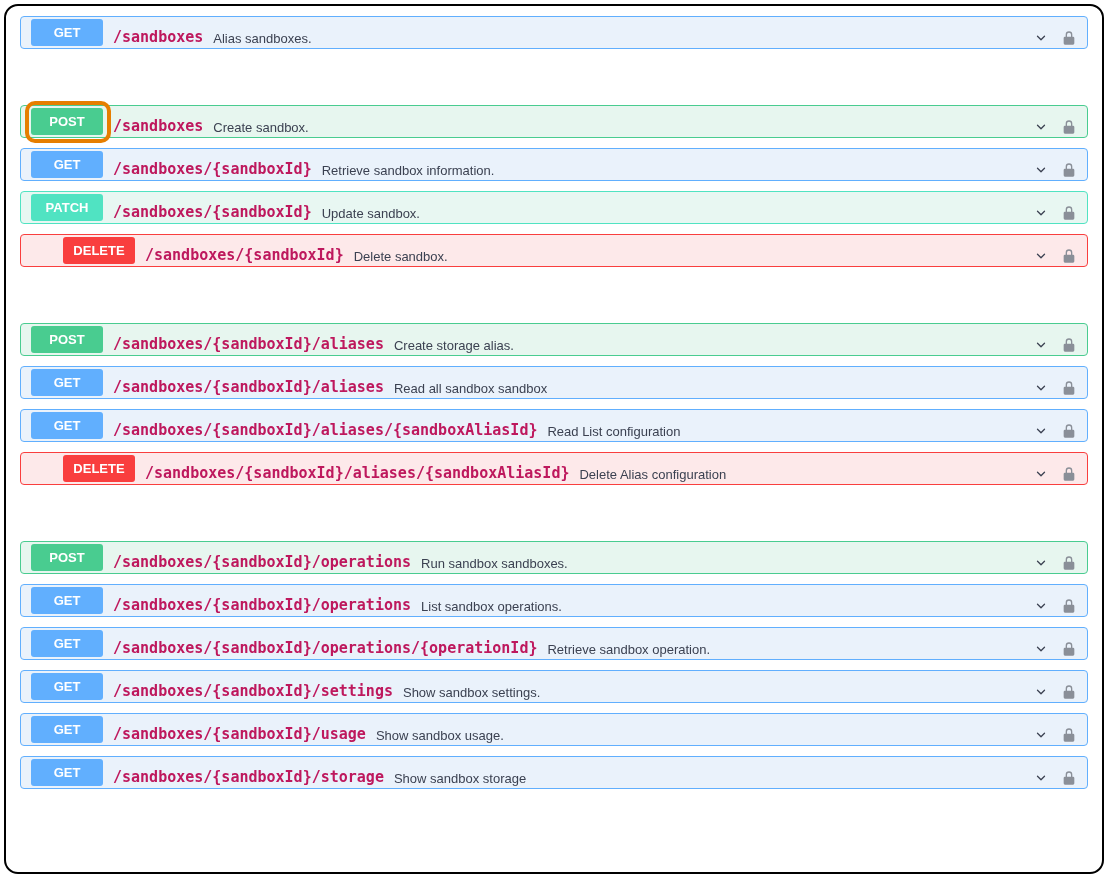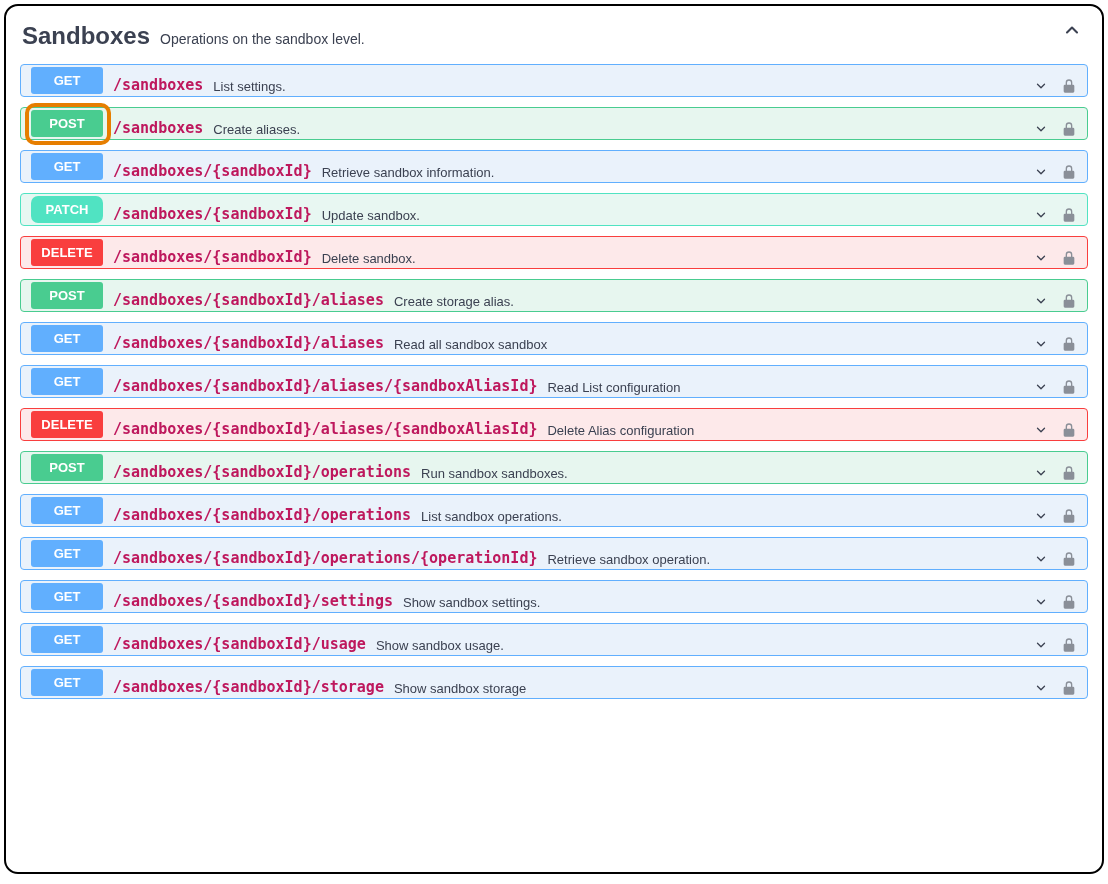--- a/index.html
+++ b/index.html
@@ -44,38 +44,38 @@
     border: 1px solid;
     border-radius: 4px;
     display: flex;
     align-items: flex-end;
     padding: 2px 10px;
     gap: 10px;
     font-size: 14px;
     position: relative;
   }
   .op.get    { background: #eaf2fb; border-color: #61affe; }
-  .op.post   { background: #e7f6ef; border-color: #49cc90; }
+  .op.post   { background: #e7f6ef; border-color: #49cc90; margin-top: 46px; }
   .op.patch  { background: #e8f7f2; border-color: #50e3c2; }
   .op.delete { background: #fde9ea; border-color: #f93e3e; }
 
   .method {
     min-width: 72px;
     text-align: center;
     color: #fff;
     font-weight: 700;
     font-size: 13px;
     padding: 6px 0;
     border-radius: 3px;
     font-family: -apple-system, sans-serif;
   }
   .method.get    { background: #61affe; }
   .method.post   { background: #49cc90; }
-  .method.patch  { background: #50e3c2; border-radius: 7px; }
-  .method.delete { background: #f93e3e; }
+  .method.patch  { background: #50e3c2; }
+  .method.delete { background: #f93e3e; margin-left: 32px; }
 
   .path {
     font-family: ui-monospace, SFMono-Regular, Menlo, Consolas, monospace;
     font-weight: 700;
     color: #be185d;
     font-size: 15px;
   }
   .summary {
     color: #3b4151;
     font-size: 13px;
@@ -110,53 +110,44 @@
     border-radius: 10px;
     pointer-events: none;
   }
   .highlighted .method { outline: none; }
 </style>
 </head>
 <body>
 
 <div class="frame">
 
-  <div class="section-header">
-    <span class="section-title">Sandboxes</span>
-    <span class="section-desc">Operations on the sandbox level.</span>
-    <span class="section-toggle">
-      <svg width="20" height="20" viewBox="0 0 24 24" fill="none" stroke="currentColor" stroke-width="2.5" stroke-linecap="round" stroke-linejoin="round">
-          <polyline points="18 15 12 9 6 15"></polyline>
-        </svg>
-    </span>
-  </div>
 
   <div class="op-list" id="op-list">
       <div class="op get">
         <span class="method get">GET</span>
         <span class="path">/sandboxes</span>
-        <span class="summary">List settings.</span>
+        <span class="summary">Alias sandboxes.</span>
         <span class="op-right">
           <span class="chevron">
             <svg width="20" height="14" viewBox="0 0 24 24" fill="none" stroke="currentColor" stroke-width="2.2" stroke-linecap="round" stroke-linejoin="round">
               <polyline points="6 9 12 15 18 9"></polyline>
             </svg>
           </span>
           <span class="lock">
             <svg width="16" height="16" viewBox="0 0 24 24" fill="currentColor">
               <path d="M12 2a5 5 0 0 0-5 5v3H6a2 2 0 0 0-2 2v8a2 2 0 0 0 2 2h12a2 2 0 0 0 2-2v-8a2 2 0 0 0-2-2h-1V7a5 5 0 0 0-5-5zm-3 5a3 3 0 1 1 6 0v3H9V7z"></path>
             </svg>
           </span>
         </span>
       </div>
       <div class="op post highlighted">
         <div class="highlight-ring"></div>
         <span class="method post">POST</span>
         <span class="path">/sandboxes</span>
-        <span class="summary">Create aliases.</span>
+        <span class="summary">Create sandbox.</span>
         <span class="op-right">
           <span class="chevron">
             <svg width="20" height="14" viewBox="0 0 24 24" fill="none" stroke="currentColor" stroke-width="2.2" stroke-linecap="round" stroke-linejoin="round">
               <polyline points="6 9 12 15 18 9"></polyline>
             </svg>
           </span>
           <span class="lock">
             <svg width="16" height="16" viewBox="0 0 24 24" fill="currentColor">
               <path d="M12 2a5 5 0 0 0-5 5v3H6a2 2 0 0 0-2 2v8a2 2 0 0 0 2 2h12a2 2 0 0 0 2-2v-8a2 2 0 0 0-2-2h-1V7a5 5 0 0 0-5-5zm-3 5a3 3 0 1 1 6 0v3H9V7z"></path>
             </svg>

